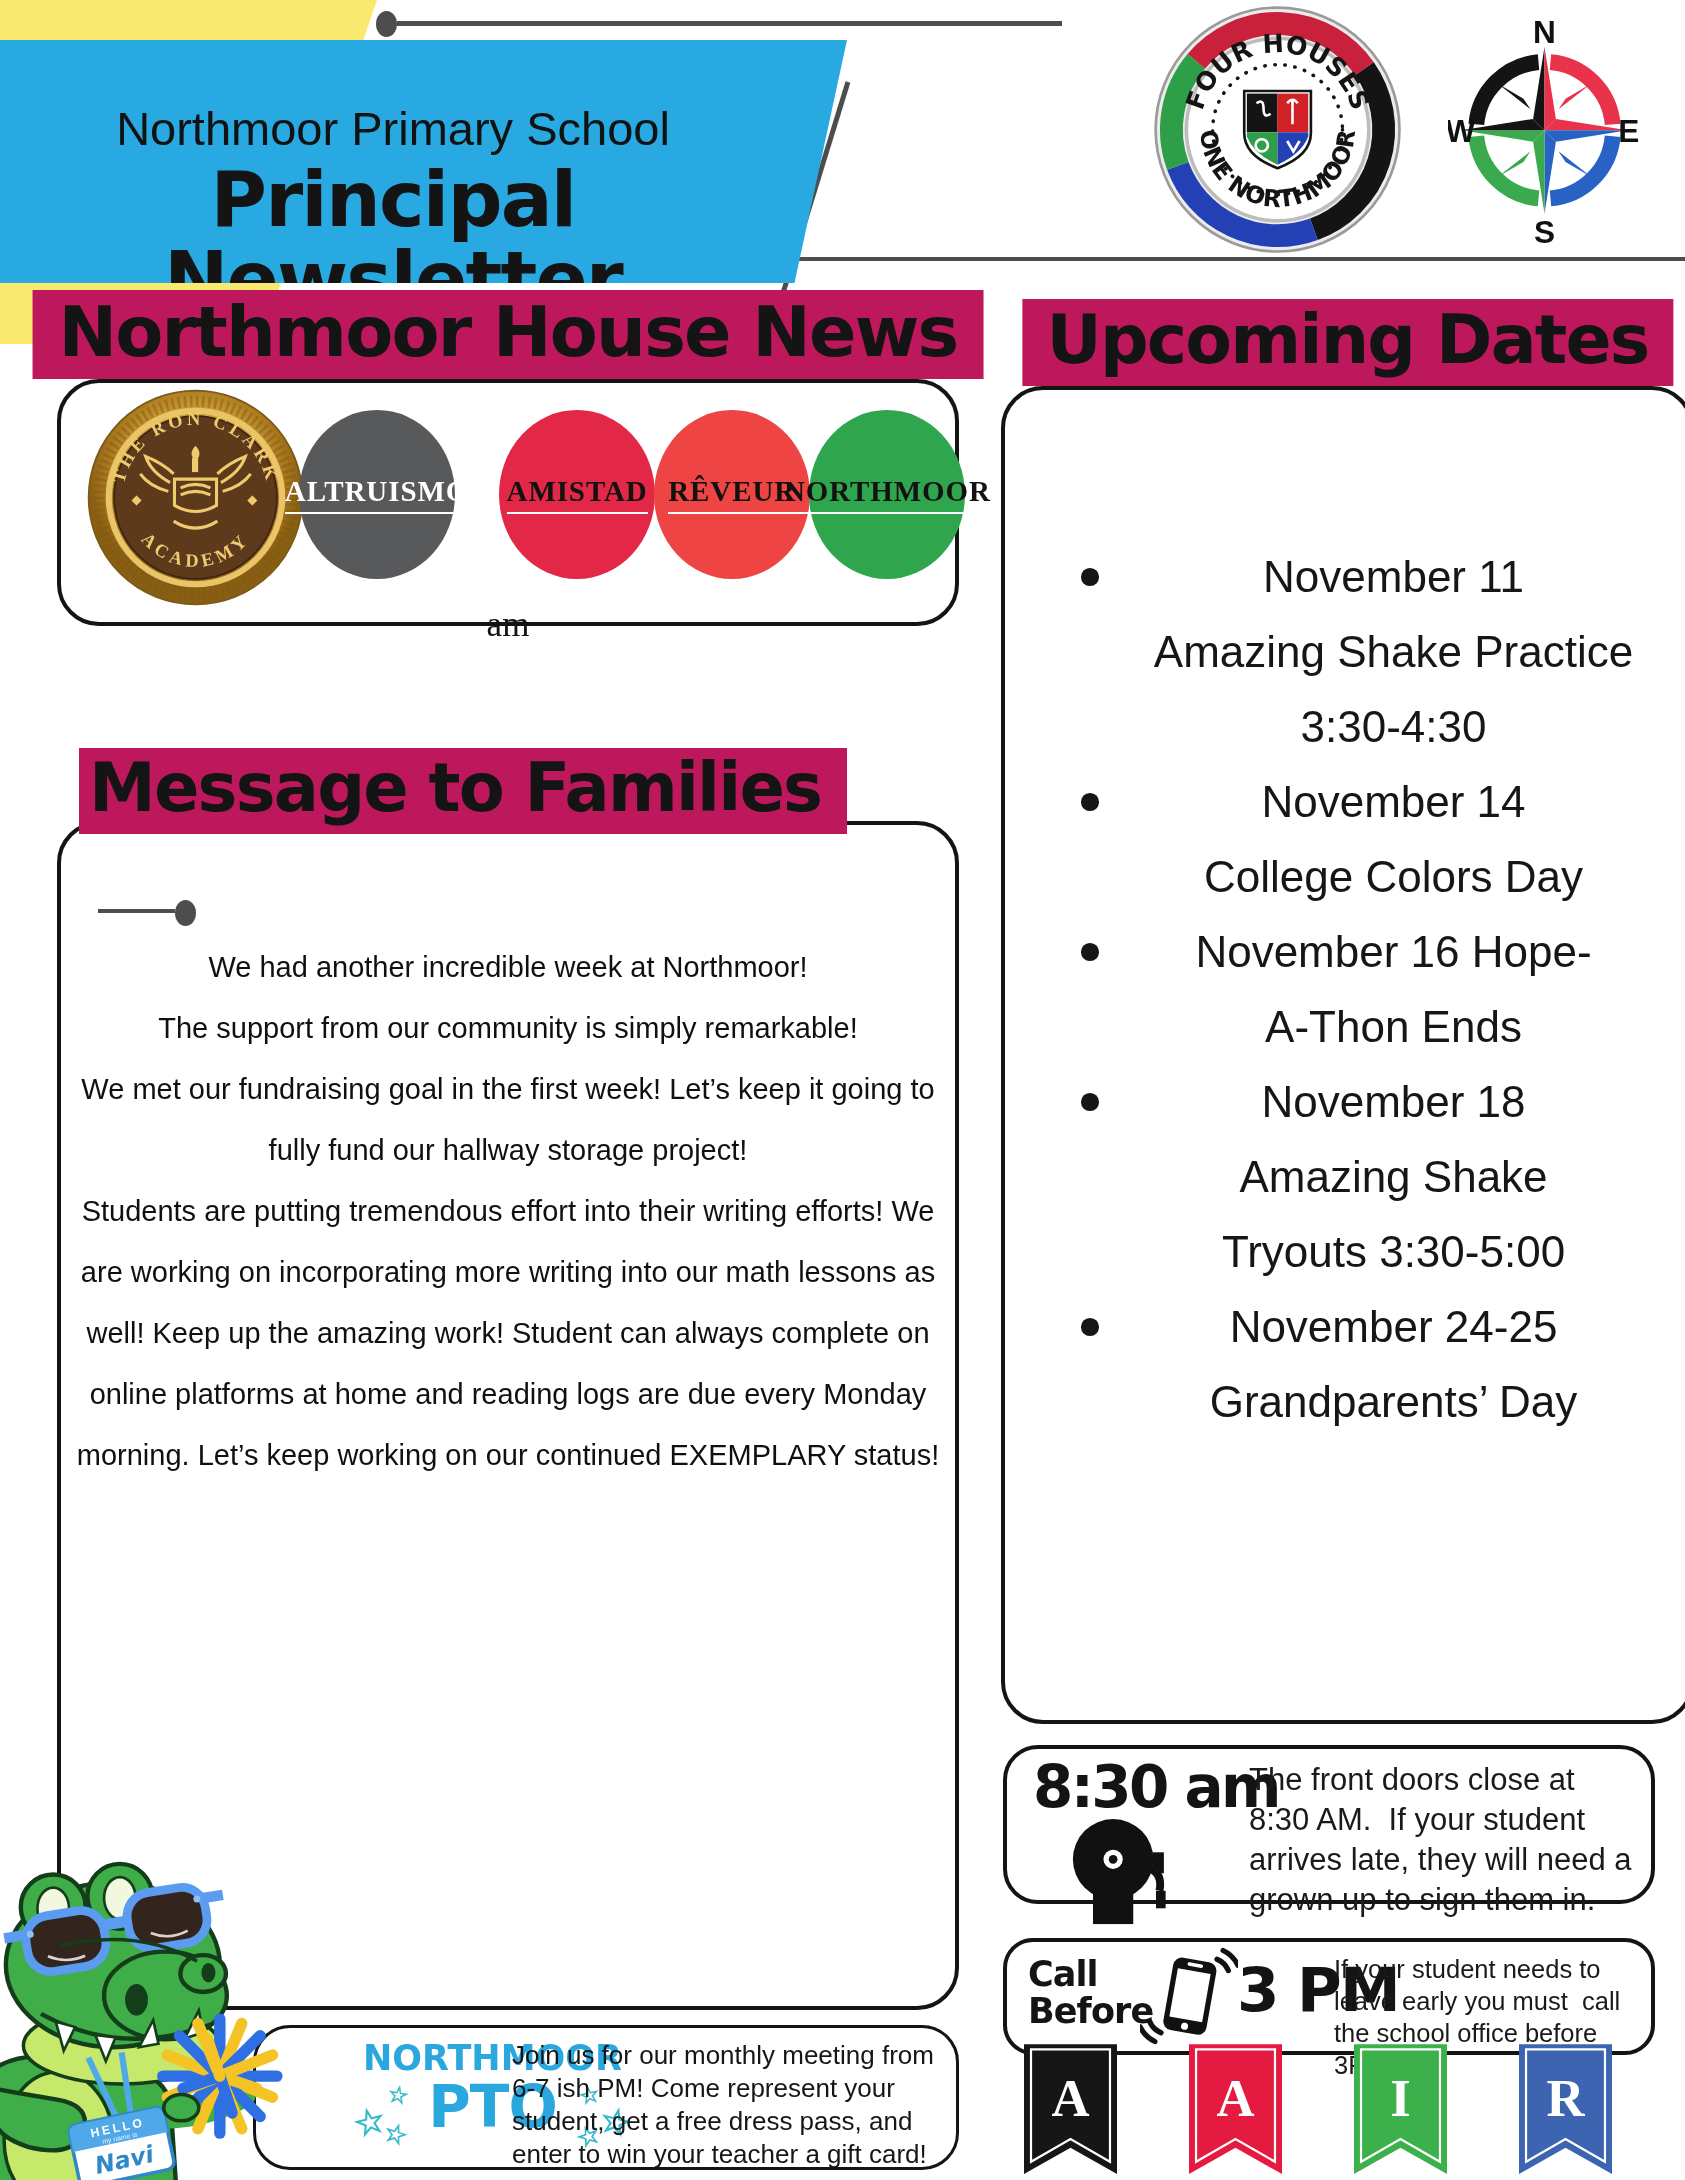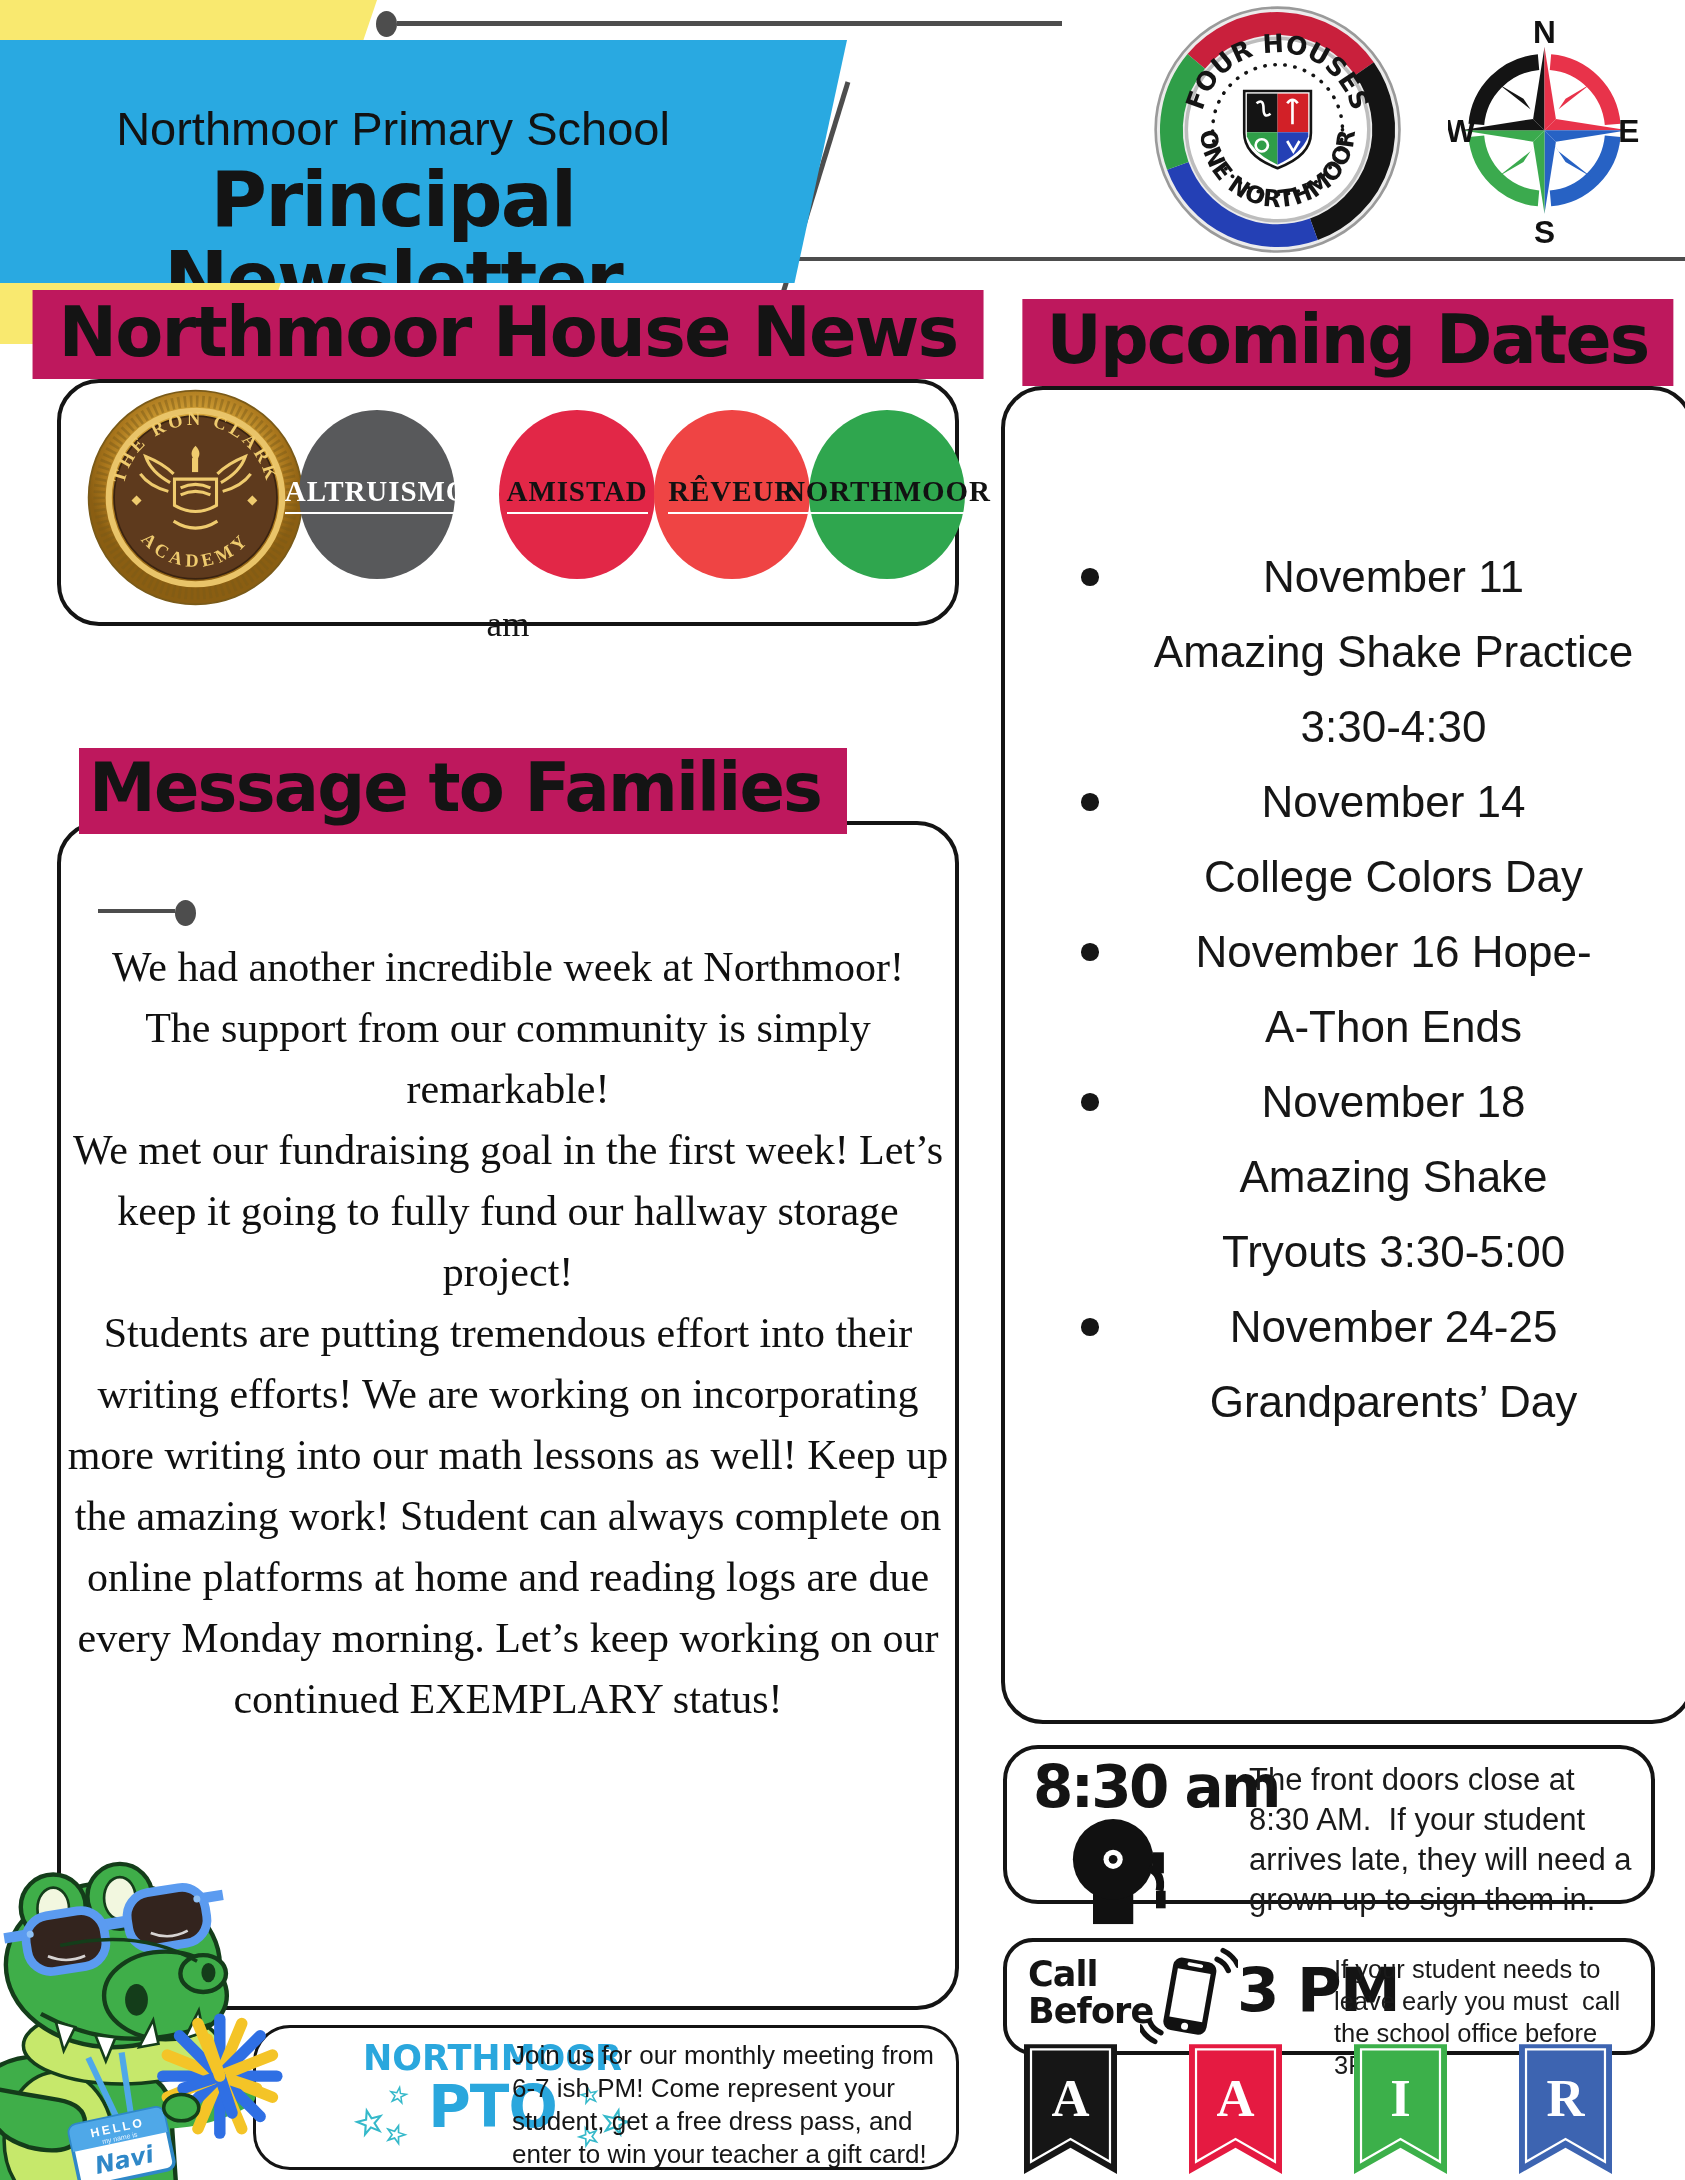--- a/index.html
+++ b/index.html
@@ -38,22 +38,22 @@
   .ud-title{left:50%;transform:translateX(-50%);top:-91px;font-size:68px;padding:0 24.6px 5.3px 24.6px;}
   .upcoming-list{list-style:none;margin:0;padding:149px 26px 0 81px;}
   .upcoming-list li{position:relative;text-align:center;font-size:44px;line-height:75px;color:#161616;}
   .upcoming-list li::before{content:"";position:absolute;left:-42px;top:29px;width:17.6px;height:17.6px;
     border-radius:50%;background:#161616;}
 
   .message-box{left:57px;top:821px;width:894px;height:1181px;}
   .msg-title{left:17.6px;top:-77px;font-size:67px;padding:0 26px 5.3px 10.5px;}
   .msg-line{position:absolute;left:37px;top:84px;width:77px;height:4.4px;background:#4D4D4D;}
   .msg-dot{position:absolute;left:114px;top:75px;width:21px;height:26px;border-radius:50%;background:#4D4D4D;}
-  .msg-body{margin:112px 5.3px 0 5.3px;text-align:center;font-family:Liberation Serif, serif;
-    font-size:42px;line-height:61px;color:#101010;}
+  .msg-body{margin:112px 5.3px 0 5.3px;text-align:center;font-family:Liberation Sans, sans-serif;
+    font-size:29px;line-height:61px;color:#101010;}
   .msg-body p{margin:0;}
 
   .arrival-box{left:1003px;top:1745px;width:644px;height:151px;border-radius:35px;}
   .arr-time{position:absolute;left:26px;top:3.5px;font-size:58px;letter-spacing:-2.6px;}
   .arr-text{position:absolute;left:242px;right:14px;top:10.5px;font-size:31px;line-height:40px;
     color:#1a1a1a;white-space:pre-wrap;}
   .bell-svg{position:absolute;left:51px;top:68px;}
 
   .early-box{left:1003px;top:1938px;width:644px;height:109px;border-radius:30px;}
   .call-label{position:absolute;left:21px;top:14px;font-size:35px;line-height:37px;letter-spacing:-0.9px;}

